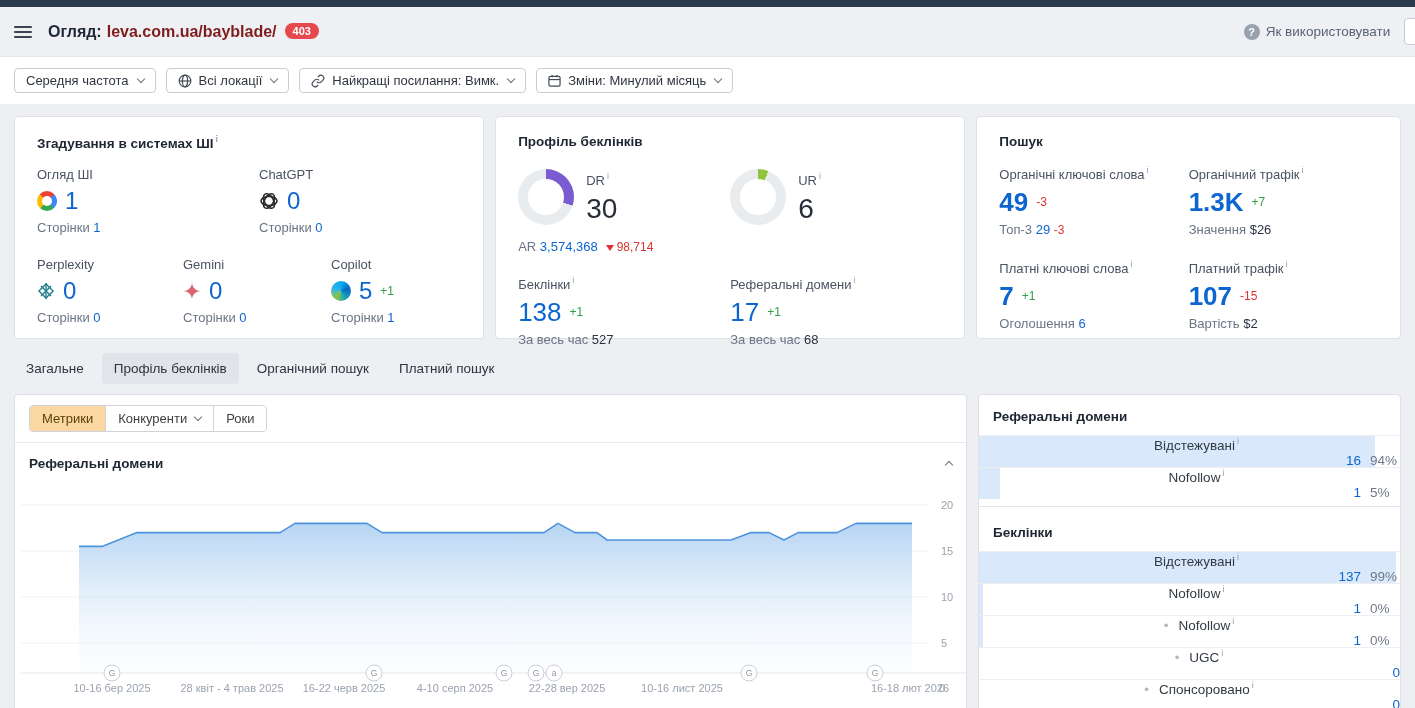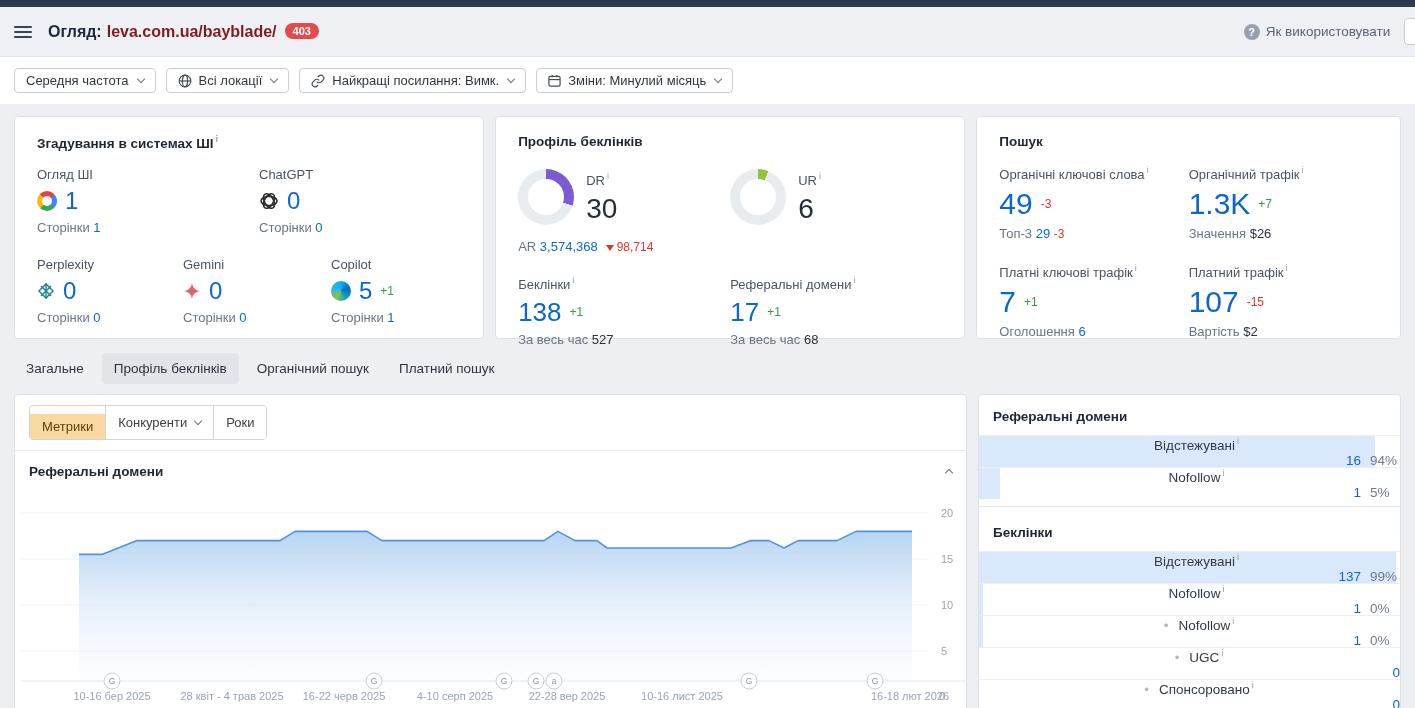--- a/index.html
+++ b/index.html
@@ -57,38 +57,38 @@
   .donut { width:56px; height:56px; border-radius:50%; position:relative; flex-shrink:0; }
   .donut::after { content:""; position:absolute; inset:10px; background:#fff; border-radius:50%; }
   .donut-row { display:flex; align-items:center; gap:12px; margin-bottom:10px; height:64px;}
   .donut-big { font-size:28px; color:#272e3a; line-height:1; margin-top:2px; }
   .ar-line { font-size:13px; color:#6b7585; margin-bottom:20px; height:16px;}
   .tri-down { display:inline-block; width:0; height:0; border-left:4px solid transparent; border-right:4px solid transparent; border-top:6px solid #e03131; margin:0 3px 0 8px; }
   .bl-metric .m-val { font-size:26px; }
 
   .se-grid { display:flex; flex-wrap:wrap; }
   .se-cell { width:50%; margin-bottom:22px; }
-  .se-cell .m-val { font-size:30px; }
+  .se-cell .m-val { font-size:26px;font-weight:bold; }
 
   
   .tabs { display:flex; gap:6px; margin:14px 14px 0; }
   .tab { padding:8px 12px; font-size:13.5px; color:#2f3540; border-radius:4px; cursor:pointer; }
   .tab.active { background:#e1e4e9; }
 
   
   .main { display:flex; gap:11px; margin:10px 14px 0; align-items:flex-start; }
   .panel { background:#fff; border:1px solid #dde1e6; border-radius:4px; }
   .left-panel { width:961px; height:340px; }
   .right-panel { width:440px; min-height:340px; }
 
   .ltoolbar { display:flex; align-items:center; padding:10px 14px; }
   .seg-group { display:inline-flex; border:1px solid #cfd4da; border-radius:4px; overflow:hidden; }
   .seg { padding:5px 12px; font-size:13px; color:#404040; border-left:1px solid #cfd4da; cursor:pointer; display:flex; align-items:center; gap:6px; background:#fff; }
   .seg:first-child { border-left:none; }
-  .seg.active { background:#fbd7a1; color:#59430a;margin-top:8px; }
+  .seg.active { background:#fbd7a1; color:#59430a; }
   .ltoolbar-right { margin-left:auto; display:flex; align-items:center; gap:10px; }
   .kebab { font-size:17px; color:#5a6370; padding:0 4px; cursor:pointer; letter-spacing:0; }
 
   .chart-head { display:flex; align-items:center; padding:13px 14px 12px; border-top:1px solid #e8ebee; }
   .chart-title { font-size:13.5px; font-weight:bold; color:#1f2633; }
   .collapse { margin-left:auto; color:#8a939e; cursor:pointer; }
   .chart-wrap { padding:0 0 0 6px; }
   .ytick, .xtick { font-size:11px; fill:#9aa3ae; }
   .xtick { text-anchor:middle; }
   .ann { font-size:8.5px; fill:#8d96a0; text-anchor:middle; }
@@ -283,21 +283,21 @@
       </div>
       <div class="se-cell">
         <div class="m-label"><span>Органічний трафік</span><span class="sup">i</span></div>
         <div class="m-valrow">
             <span class="m-val">1.3K</span>
             <span class="pos">+7</span>
           </div>
         <div class="m-sub"><span>Значення</span> <span class="dark">$26</span></div>
       </div>
       <div class="se-cell" style="margin-bottom:0">
-        <div class="m-label"><span>Платні ключові трафік</span><span class="sup">i</span></div>
+        <div class="m-label"><span>Платні ключові слова</span><span class="sup">i</span></div>
         <div class="m-valrow">
             <span class="m-val">7</span>
             <span class="pos">+1</span>
           </div>
         <div class="m-sub"><span>Оголошення</span> <span class="blue">6</span></div>
       </div>
       <div class="se-cell" style="margin-bottom:0">
         <div class="m-label"><span>Платний трафік</span><span class="sup">i</span></div>
         <div class="m-valrow">
             <span class="m-val">107</span>

